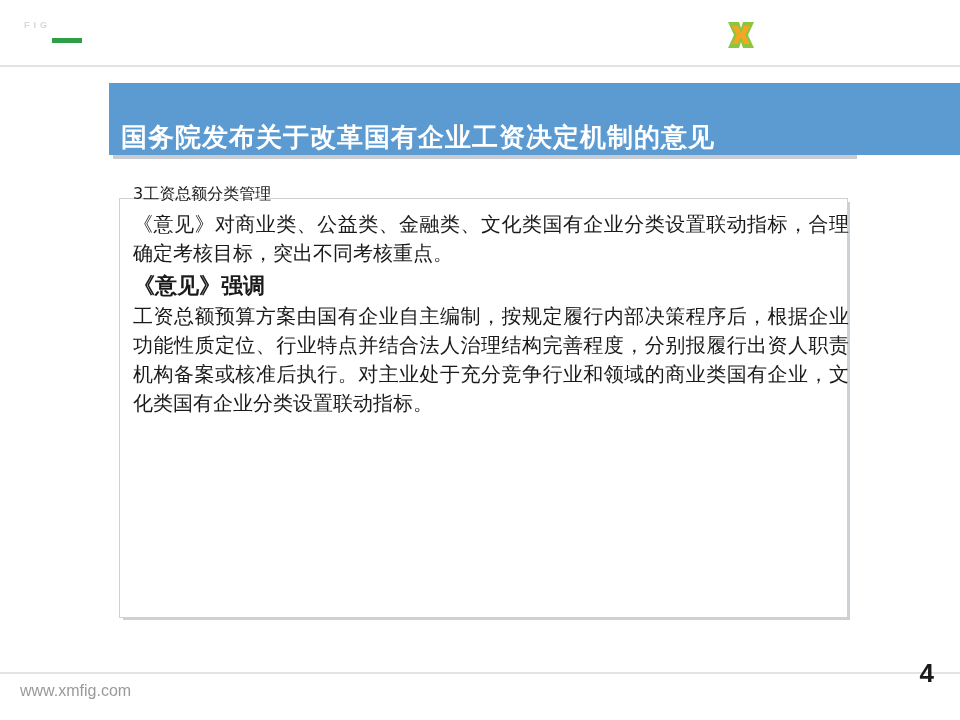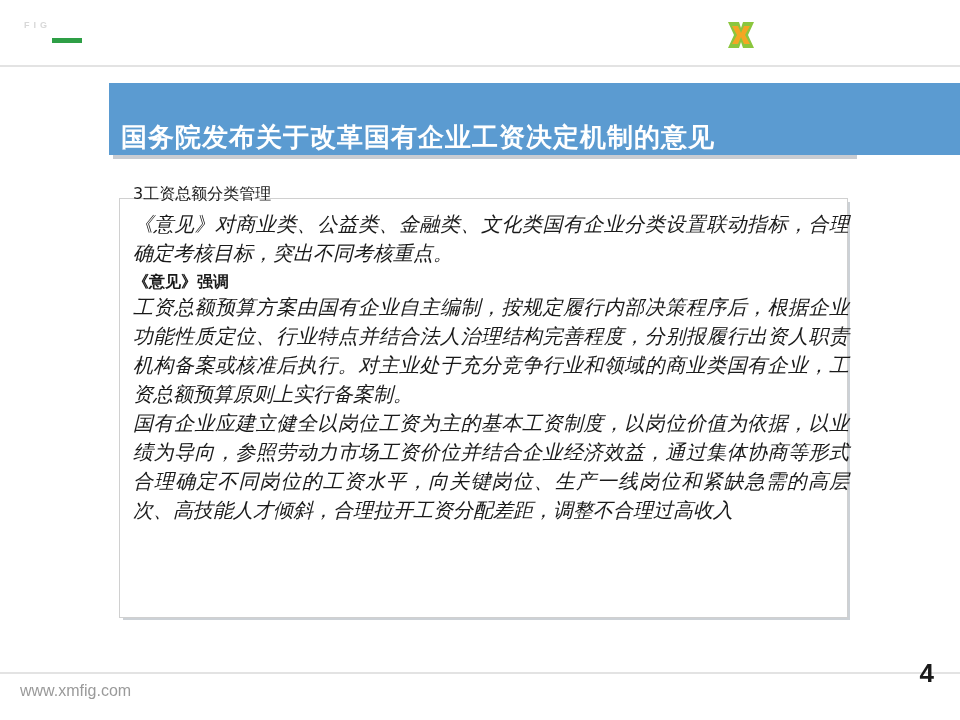--- a/index.html
+++ b/index.html
@@ -138,24 +138,23 @@
     font-family: "DejaVu Sans", "Liberation Sans", sans-serif;
     margin: 0 0 4px 0;
     line-height: 1.5;
   }
   .para {
     font-size: 20px;
     line-height: 1.45;
     margin: 0;
     text-align: justify;
     font-family: "DejaVu Serif", "Liberation Serif", serif;
-    font-style: italic;
   }
   .lead {
-    font-size: 16px;
+    font-size: 22px;
     font-weight: bold;
     margin: 2px 0 0 0;
     line-height: 1.45;
     font-family: "DejaVu Serif", "Liberation Serif", serif;
   }
 
   
   .footer-rule {
     position: absolute;
     left: 0;
@@ -204,21 +203,20 @@
   <div class="banner">
     <div class="banner-title">国务院发布关于改革国有企业工资决定机制的意见</div>
   </div>
 
   <div class="body-shadow"></div>
   <div class="body-box"></div>
   <div class="body-inner">
     <p class="sub-head">3工资总额分类管理</p>
     <p class="para">《意见》对商业类、公益类、金融类、文化类国有企业分类设置联动指标，合理确定考核目标，突出不同考核重点。</p>
     <p class="lead">《意见》强调</p>
-    <p class="para">工资总额预算方案由国有企业自主编制，按规定履行内部决策程序后，根据企业功能性质定位、行业特点并结合法人治理结构完善程度，分别报履行出资人职责机构备案或核准后执行。对主业处于充分竞争行业和领域的商业类国有企业，工资总额预算原则上实行备案制。</p>
-    <p class="para">国有企业应建立健全以岗位工资为主的基本工资制度，以岗位价值为依据，以业绩为导向，参照劳动力市场工资价位并结合企业经济效益，通过集体协商等形式合理确定不同岗位的工资水平，向关键岗位、生产一线岗位和紧缺急需的高层次、高技能人才倾斜，合理拉开工资分配差距，调整不合理过高收入</p>
+    <p class="para">工资总额预算方案由国有企业自主编制，按规定履行内部决策程序后，根据企业功能性质定位、行业特点并结合法人治理结构完善程度，分别报履行出资人职责机构备案或核准后执行。对主业处于充分竞争行业和领域的商业类国有企业，文化类国有企业分类设置联动指标。</p>
   </div>
 
   <div class="footer-rule"></div>
   <div class="footer-url">www.xmfig.com</div>
   <div class="page-number">4</div>
 
 </div>
 
 </body></html>

